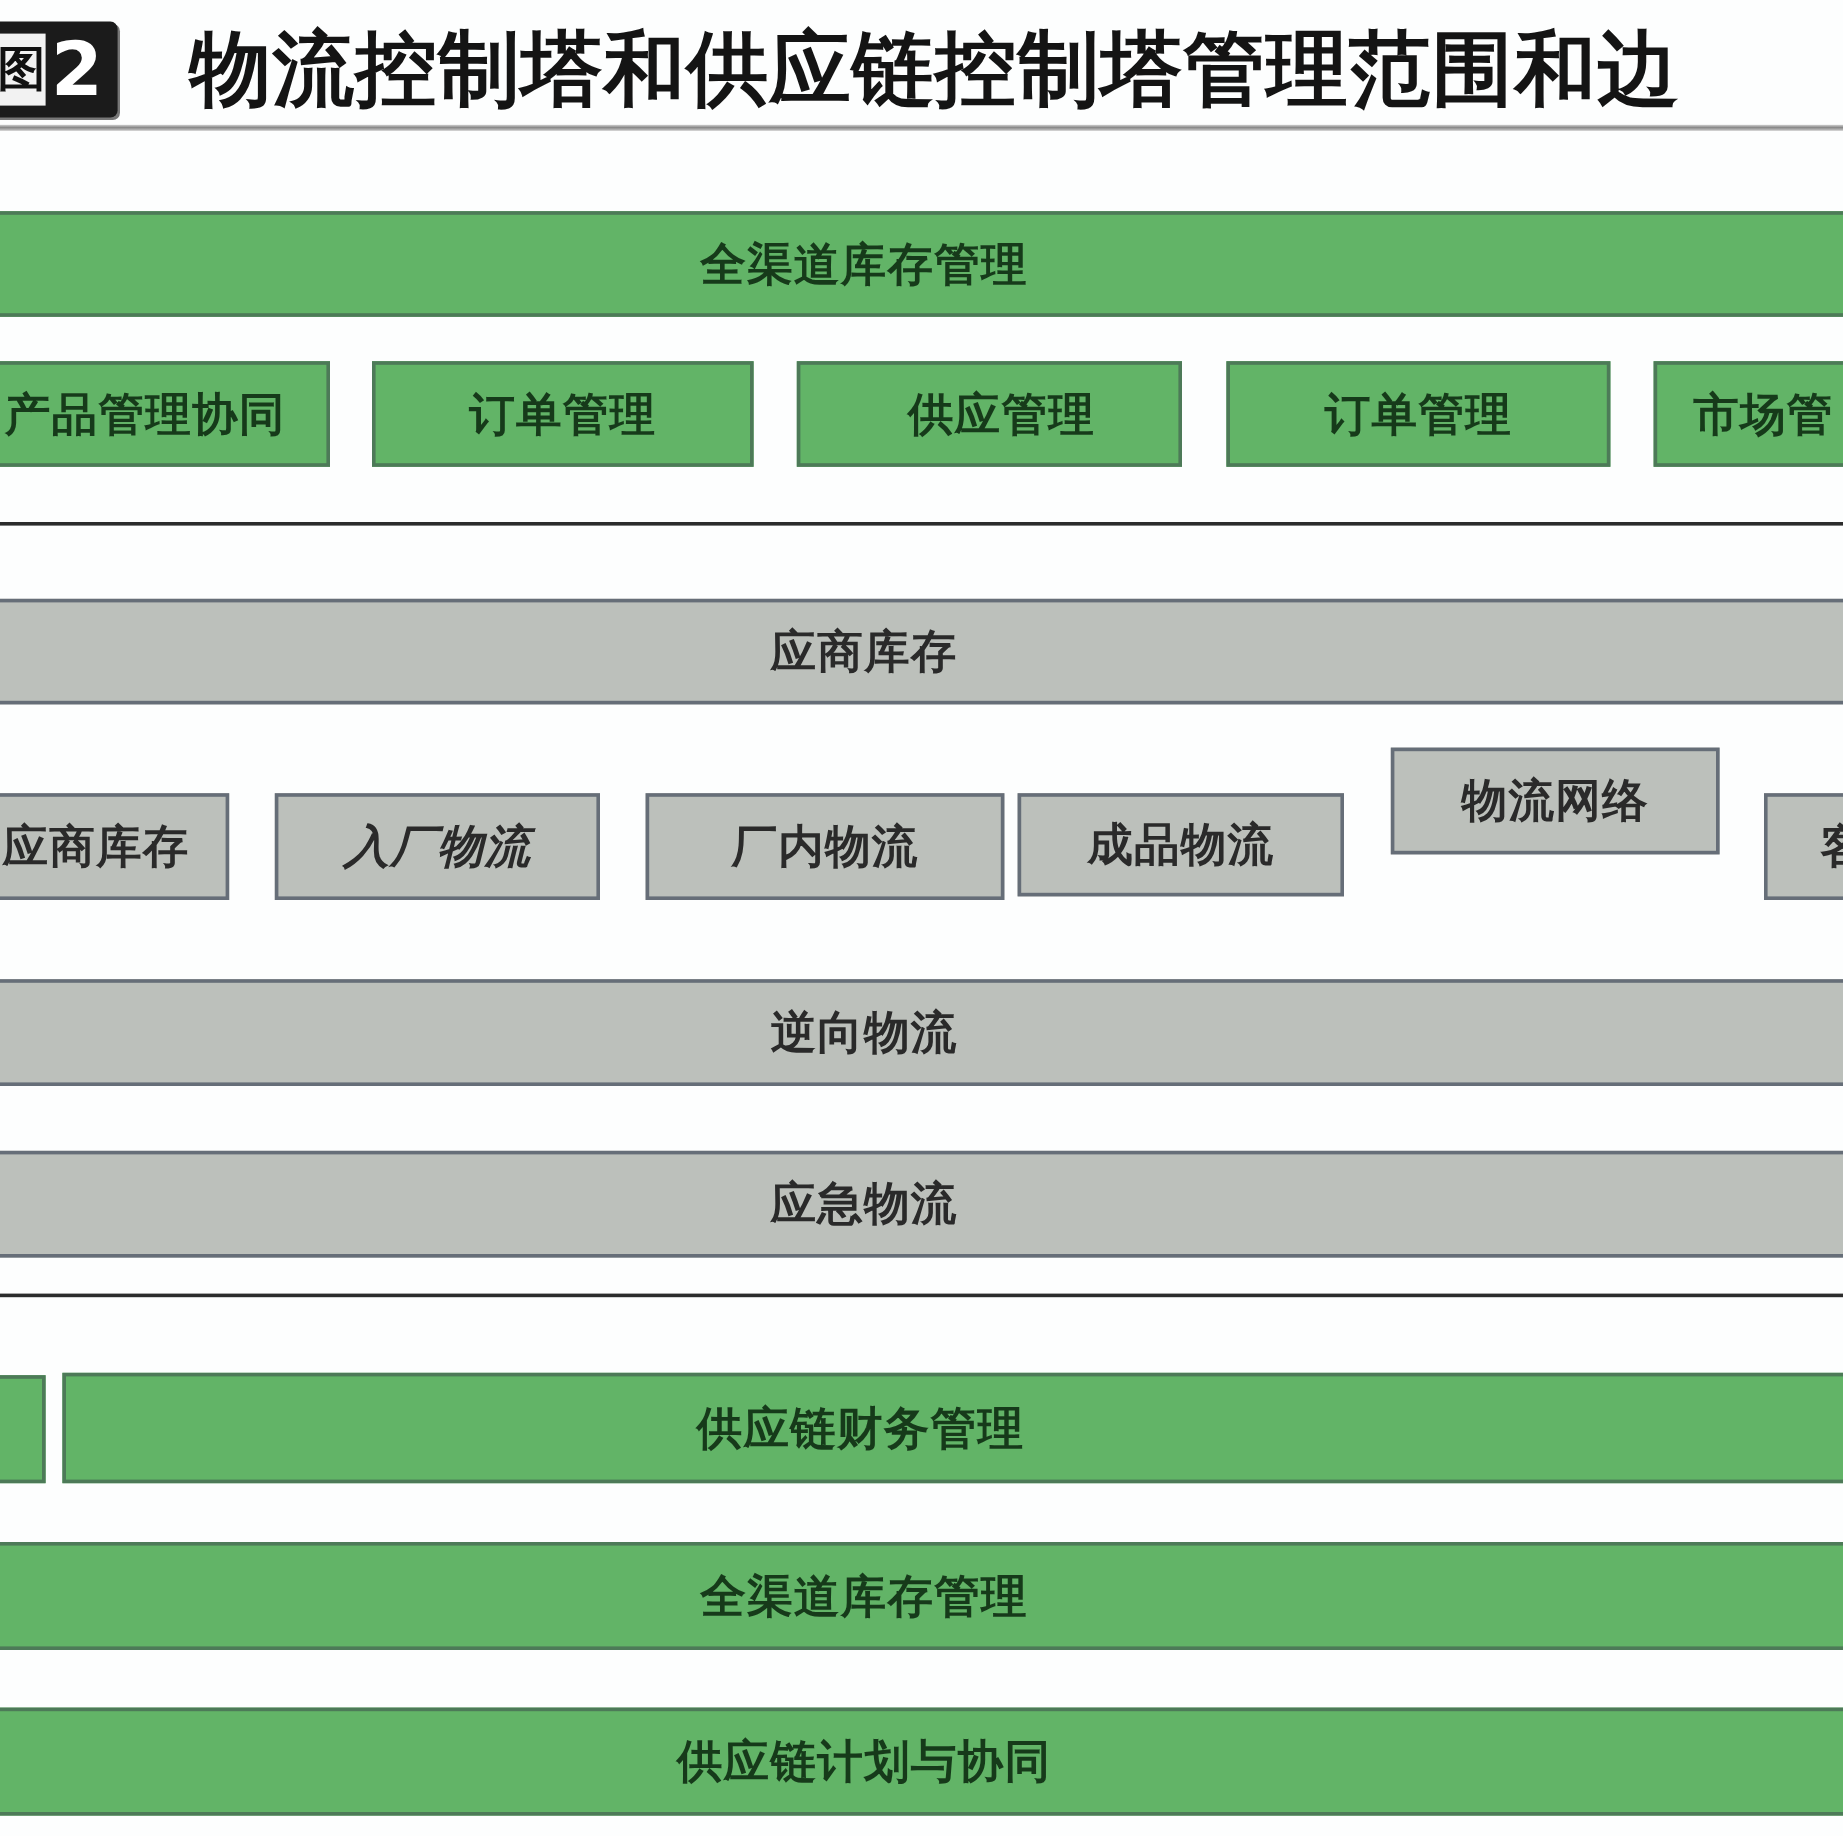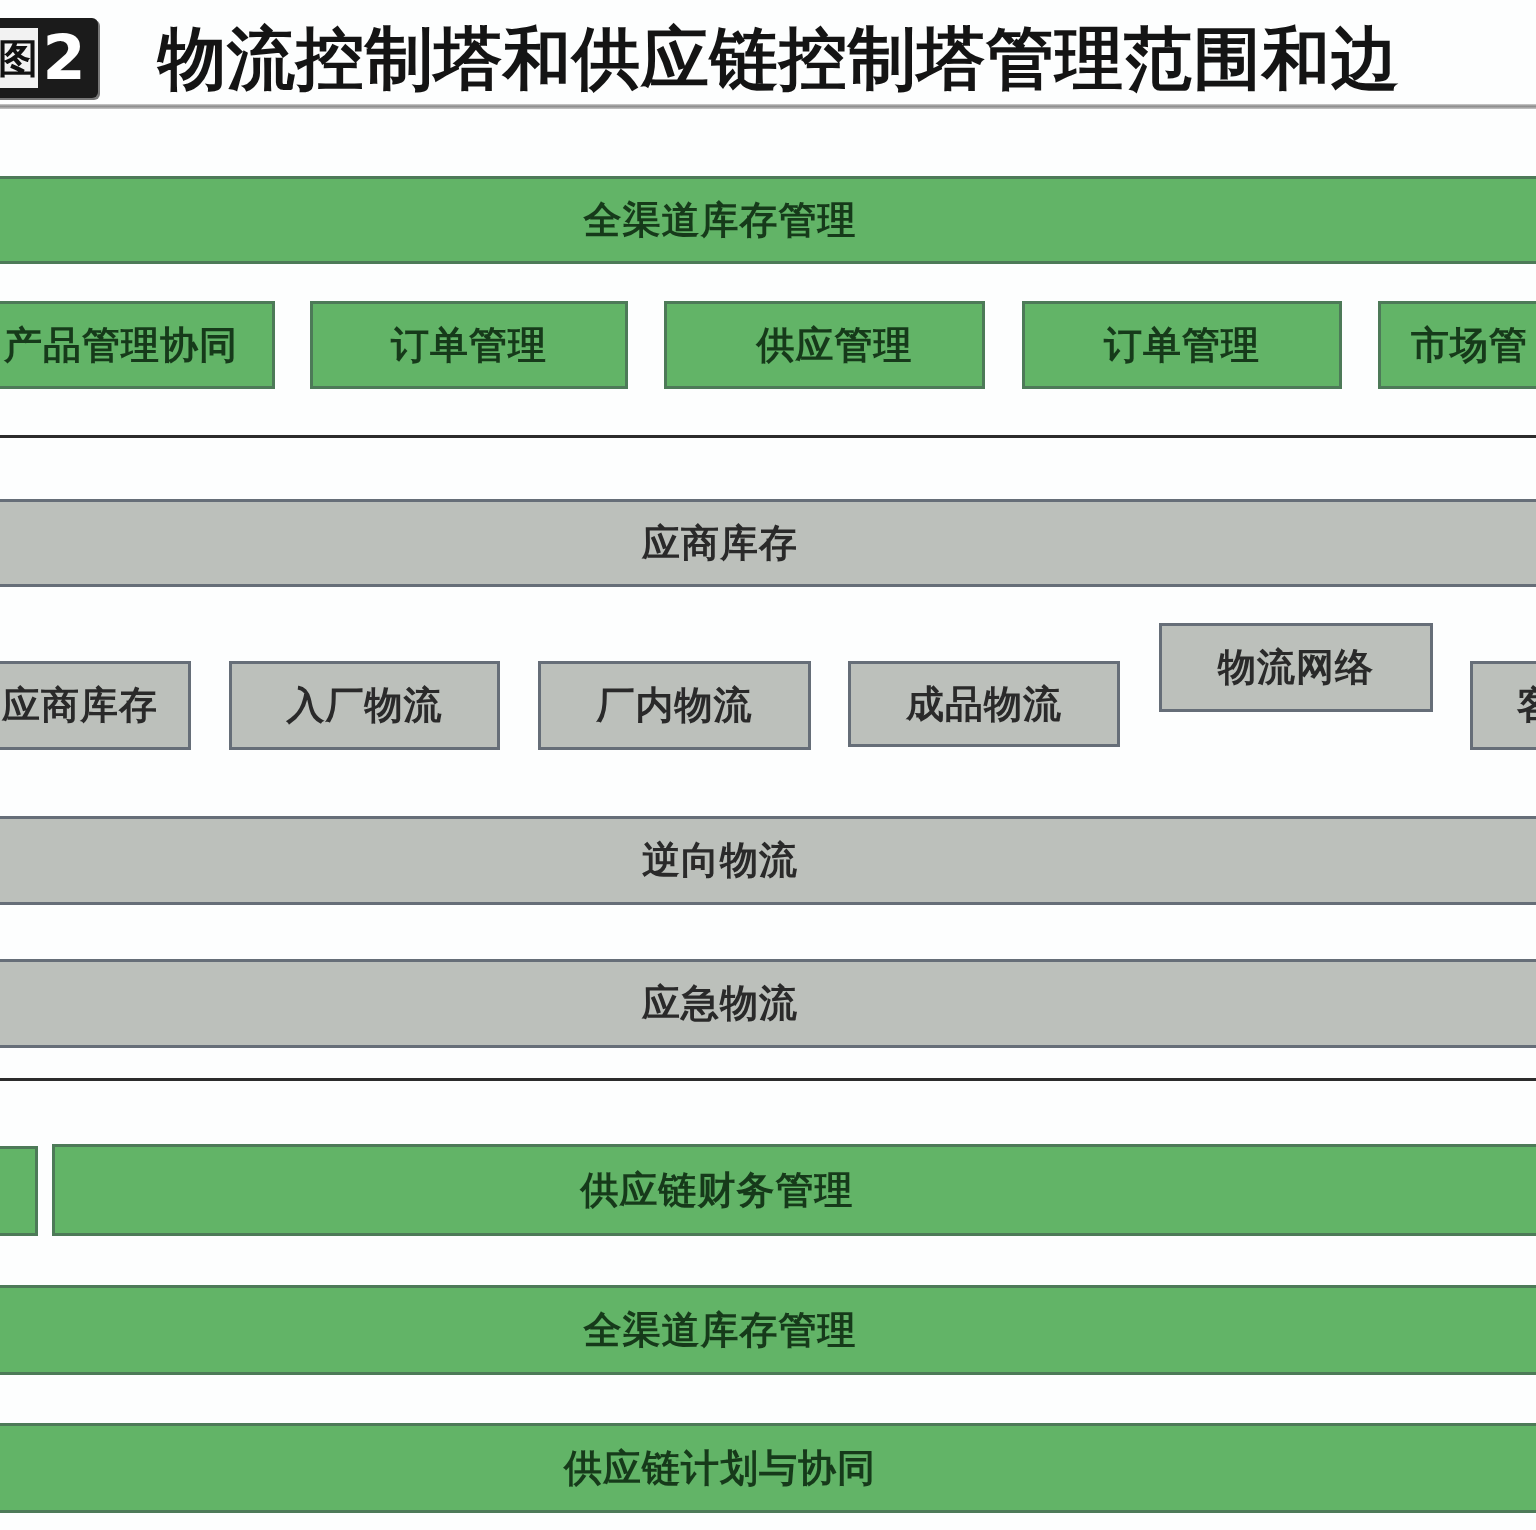--- a/index.html
+++ b/index.html
@@ -105,24 +105,24 @@
 
 <div class="abs separator" style="top:435px;"></div>
 
 <div class="abs box gray" style="left:-10px; top:499px; width:1560px; height:88px;">
   <span style="margin-left:-100px;">应商库存</span>
 </div>
 
 <div class="abs box gray" style="left:-20px; top:661px; width:211px; height:89px; justify-content:flex-end; padding-right:30px;">
   <span>应商库存</span>
 </div>
-<div class="abs box gray" style="left:229px; top:661px; width:271px; height:89px;">
+<div class="abs box gray" style="left:229px; top:661px; width:271px; height:89px;font-style:italic;">
   <span>入厂物流</span>
 </div>
-<div class="abs box gray" style="left:538px; top:661px; width:273px; height:89px;">
+<div class="abs box gray" style="left:538px; top:661px; width:299px; height:89px;">
   <span>厂内物流</span>
 </div>
 <div class="abs box gray" style="left:848px; top:661px; width:272px; height:86px;">
   <span>成品物流</span>
 </div>
 <div class="abs box gray" style="left:1159px; top:623px; width:274px; height:89px;">
   <span>物流网络</span>
 </div>
 <div class="abs box gray left-clip" style="left:1470px; top:661px; width:120px; height:89px; padding-left:44px;">
   <span>客</span>

